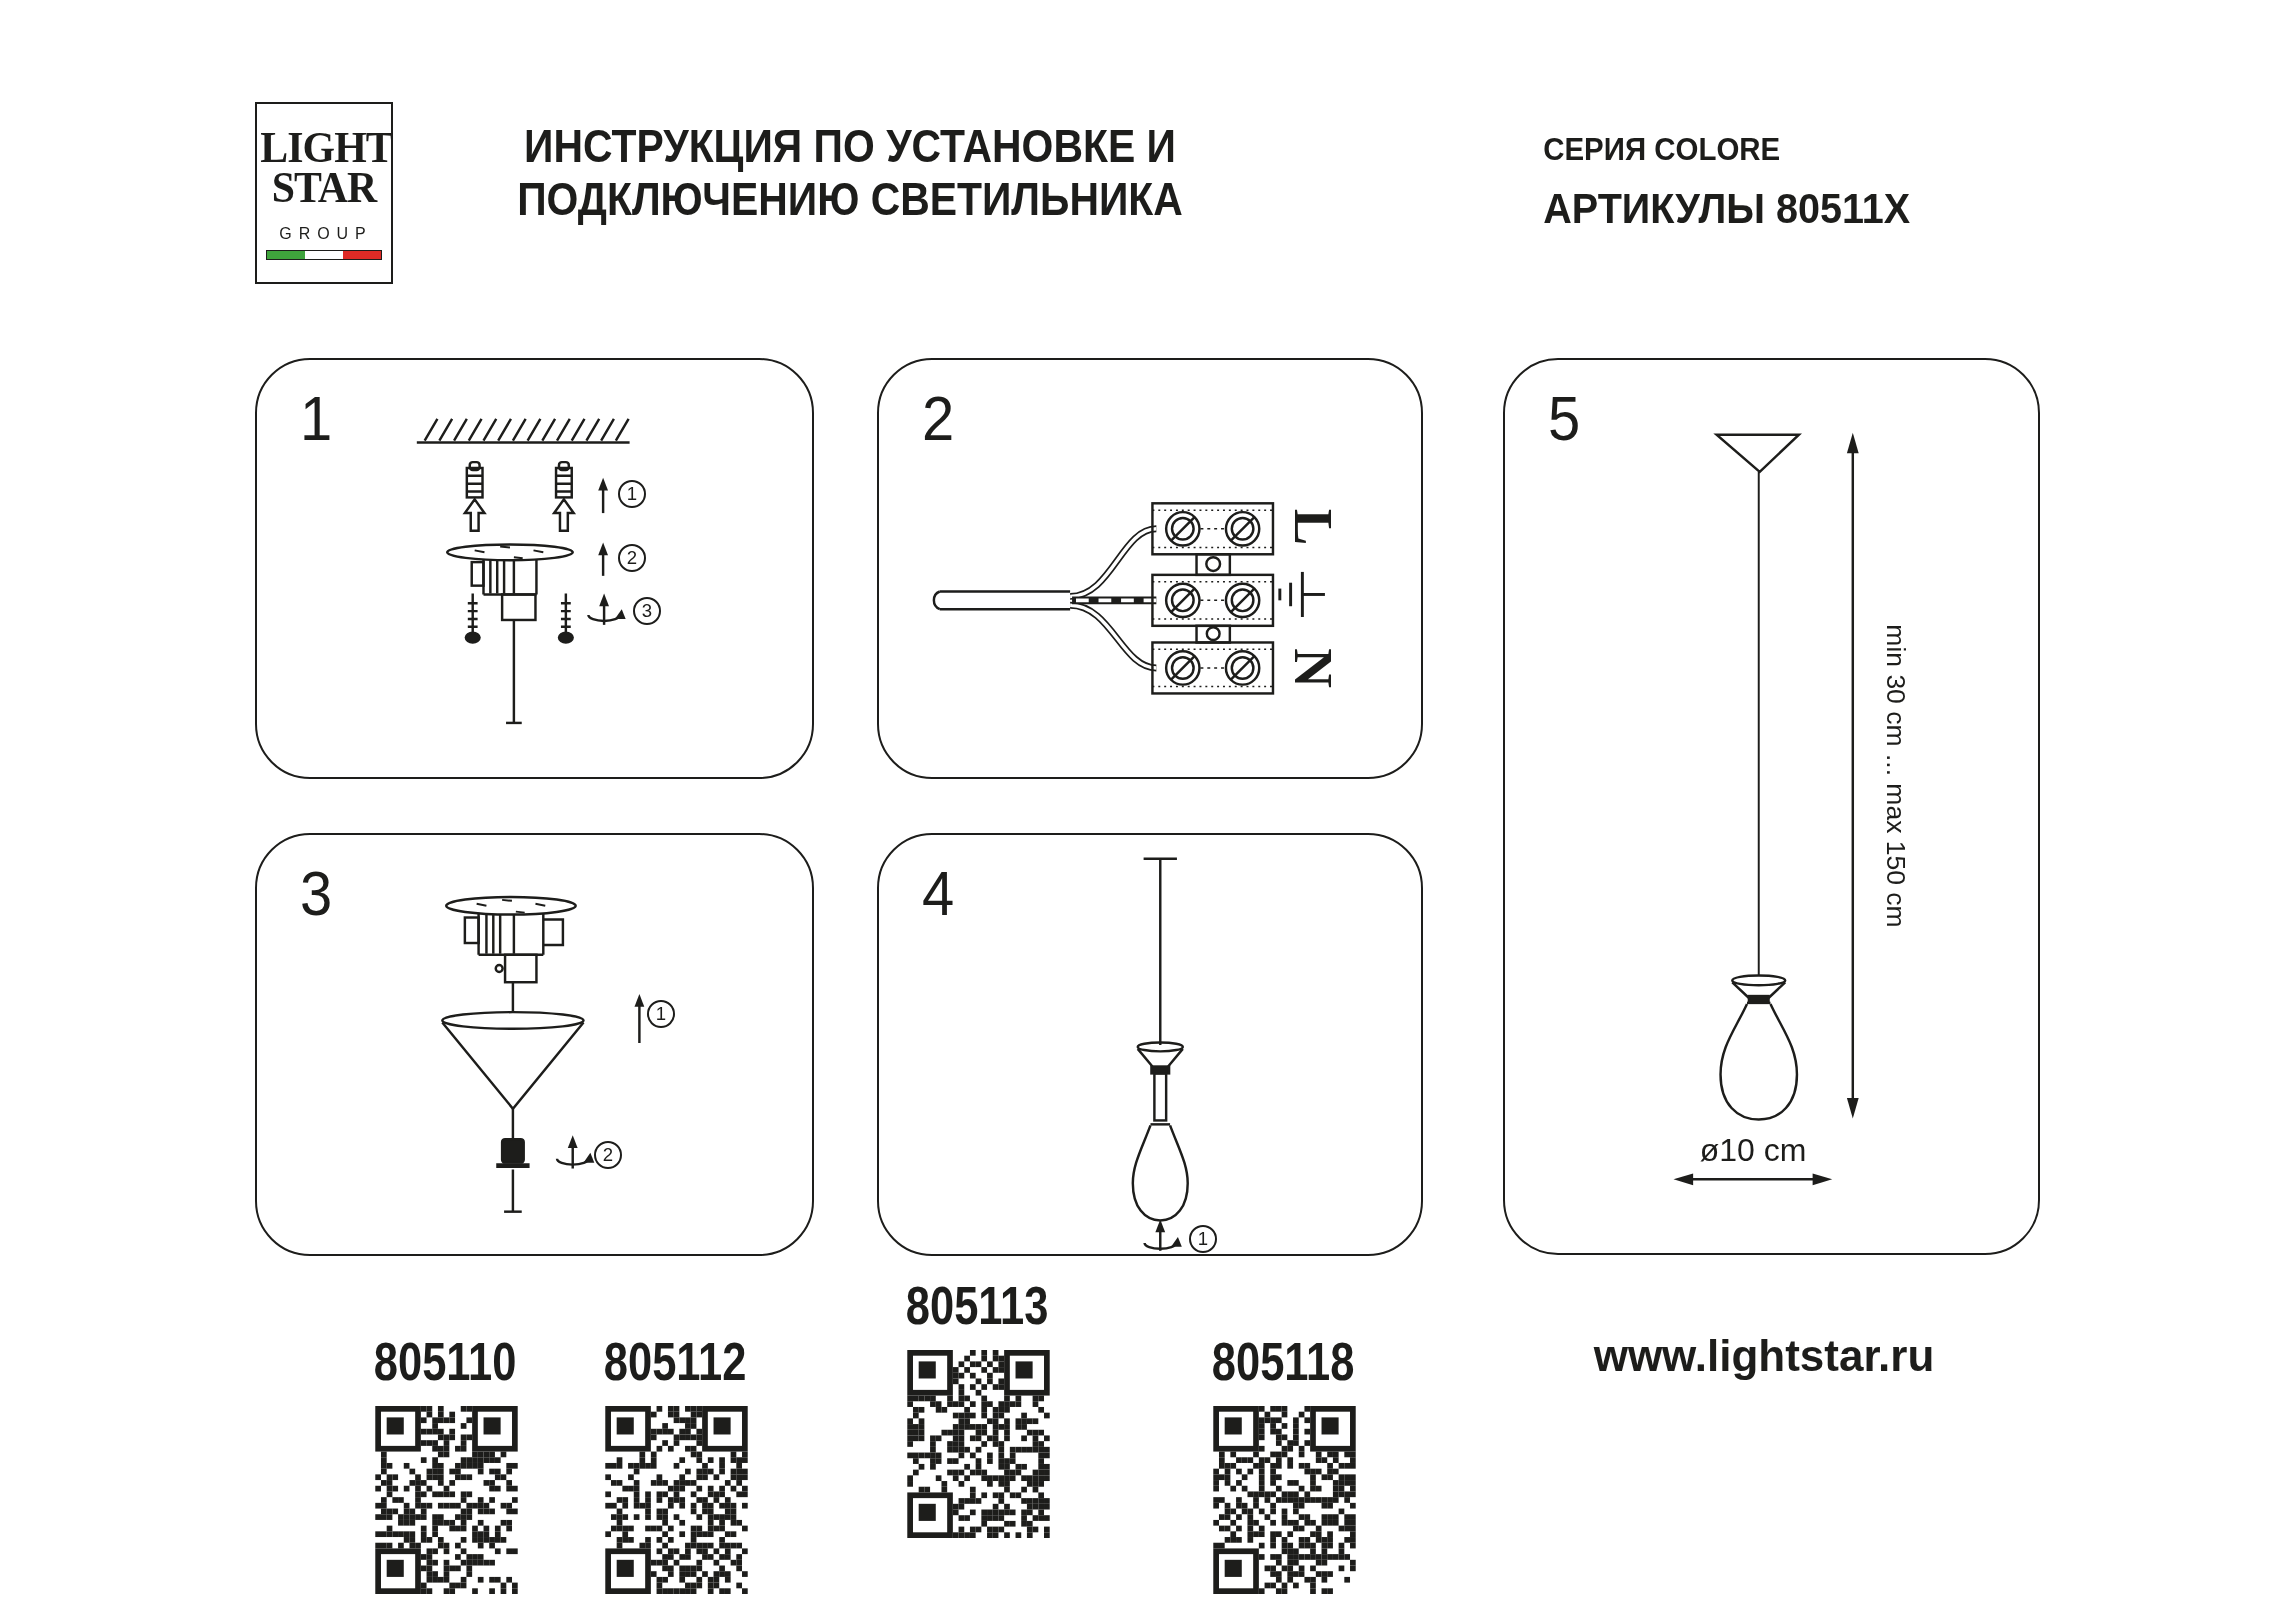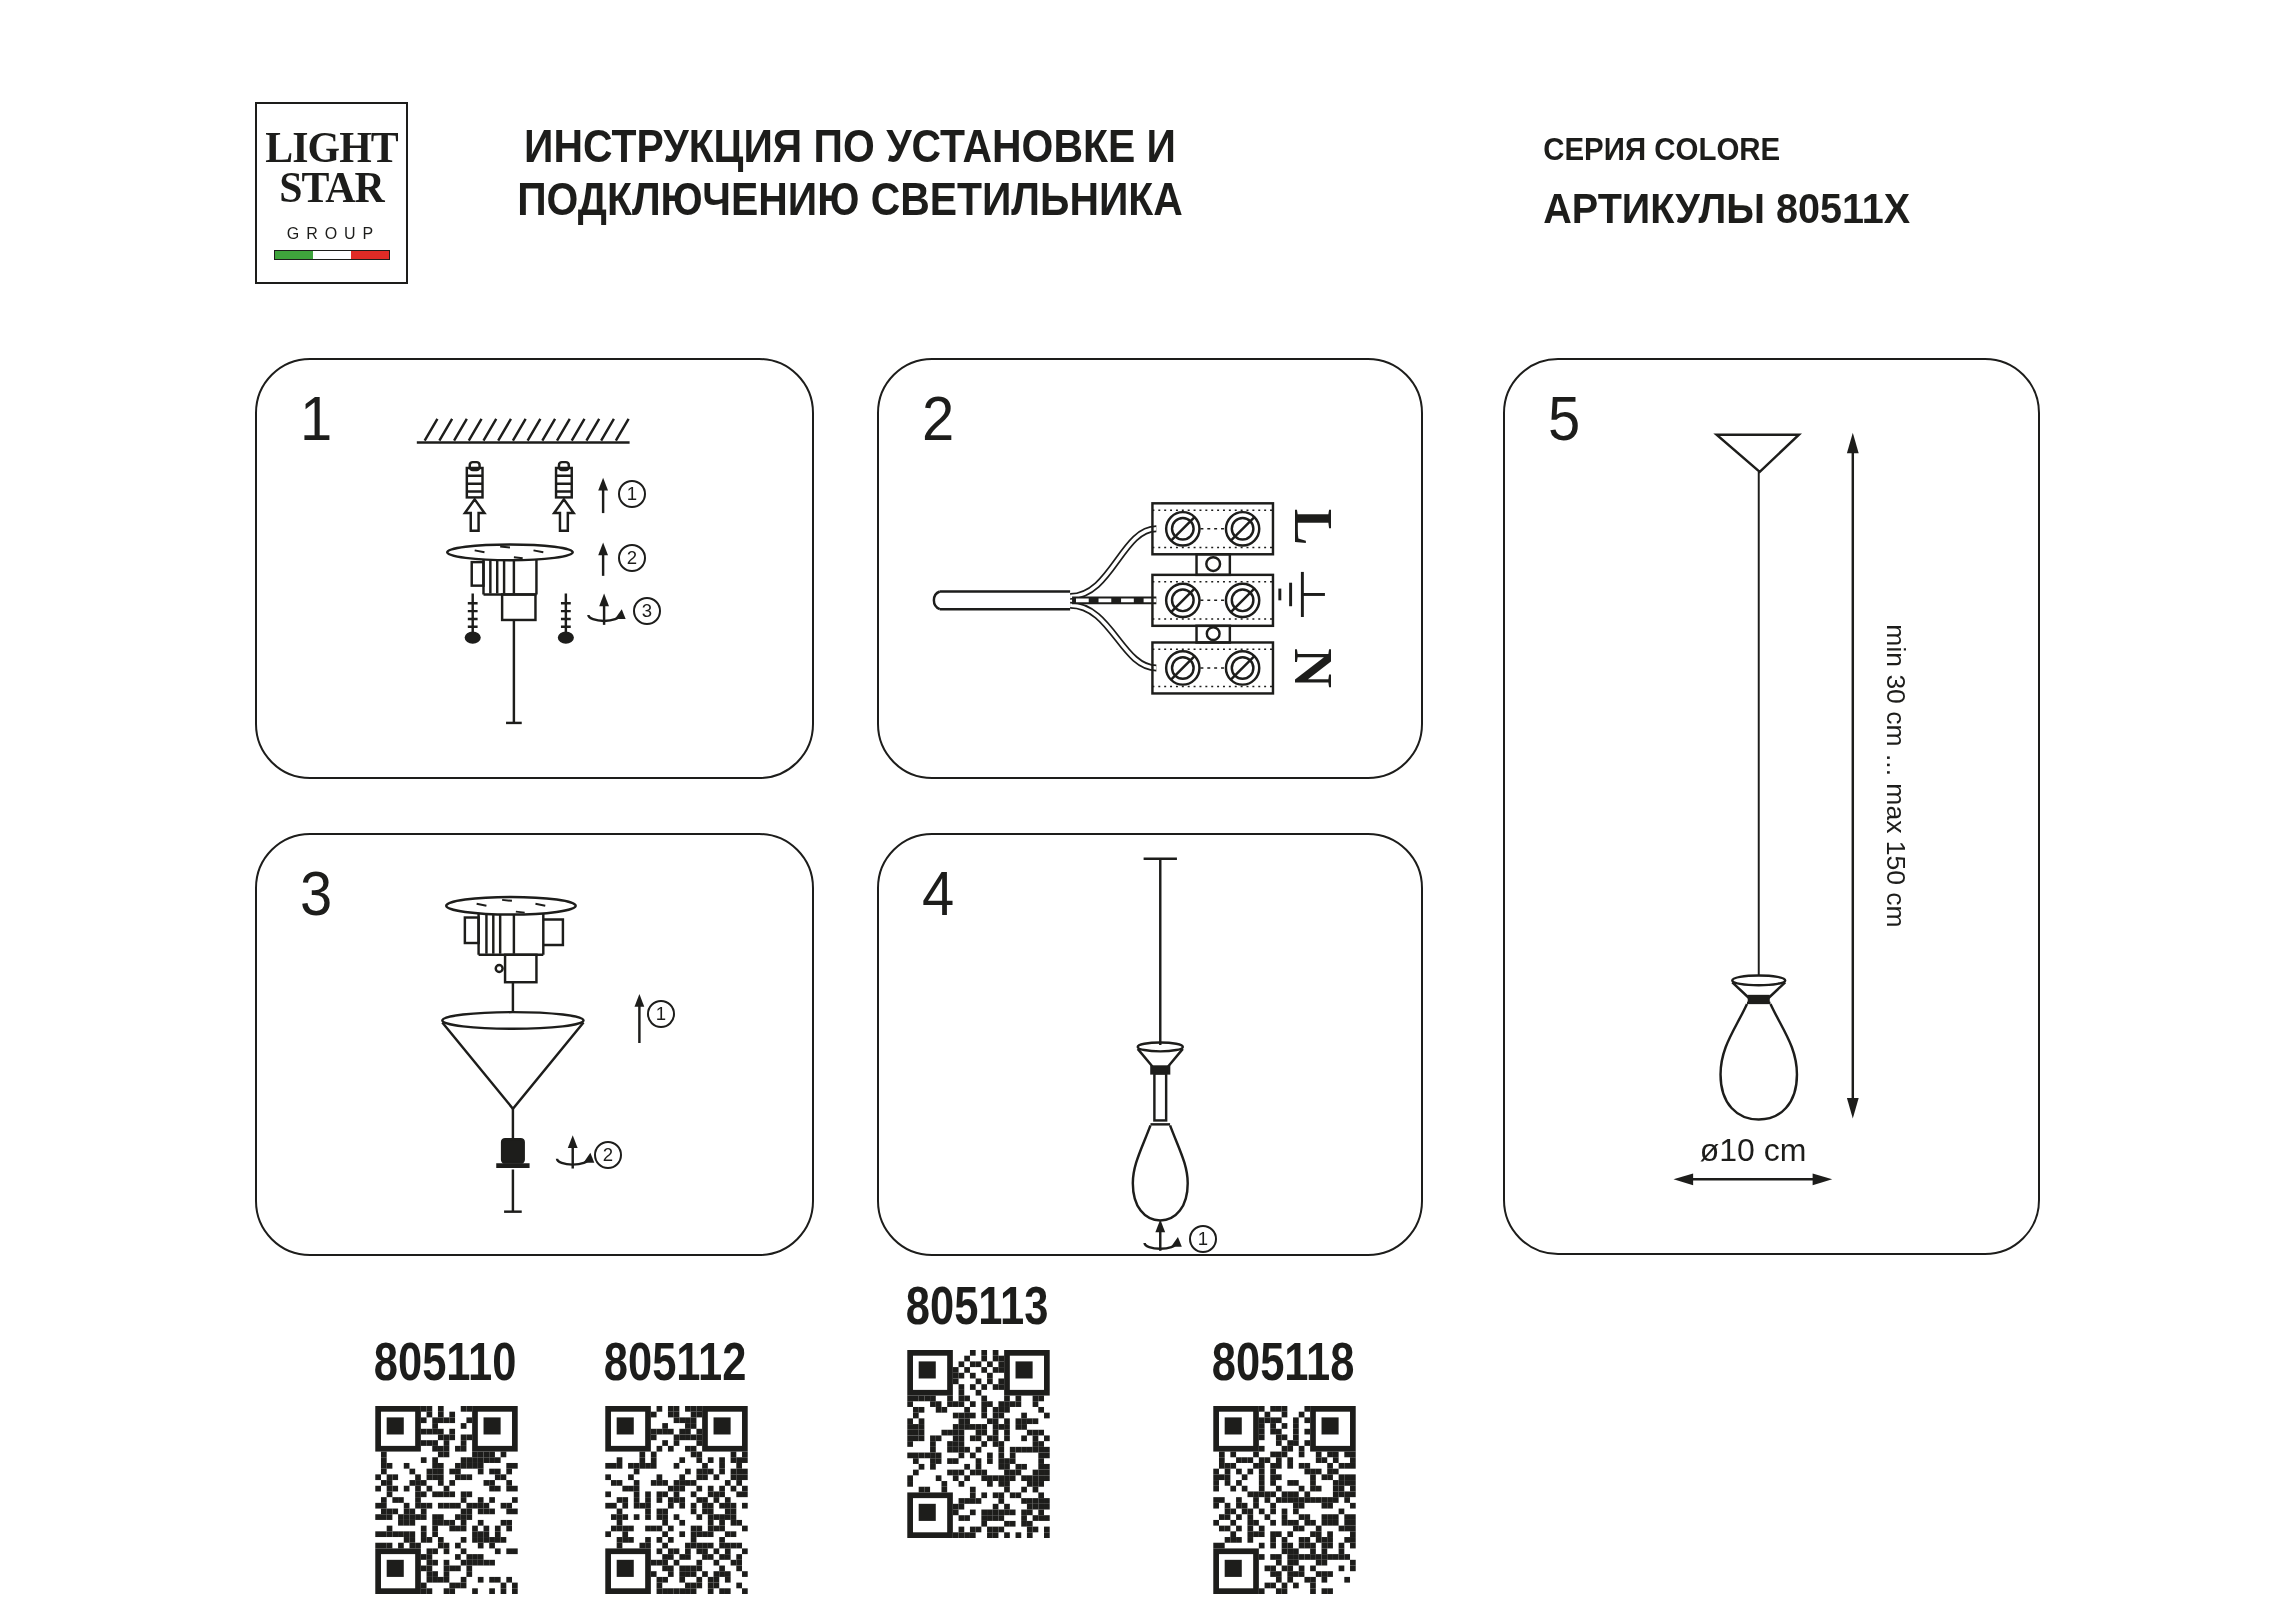--- a/index.html
+++ b/index.html
@@ -2,21 +2,21 @@
 <html><head>
 <meta charset="utf-8">
 <style>
   html,body{margin:0;padding:0;background:#888;}
   .page{
     position:relative;width:2293px;height:1621px;background:#ffffff;
     font-family:"Liberation Sans",sans-serif;color:#1d1d1b;overflow:hidden;
   }
   
   .logo-box{
-    position:absolute;left:255px;top:102px;width:153px;height:182px;
+    position:absolute;left:255px;top:102px;width:138px;height:182px;
     border:2.9px solid #1d1d1b;box-sizing:border-box;text-align:center;
   }
   .logo-word{
     font-family:"Liberation Serif",serif;font-weight:700;font-size:44px;
     line-height:0.92;letter-spacing:-1px;transform:scaleX(0.95);
   }
   .logo-words{margin-top:23.5px;}
   .logo-group{
     font-size:16px;letter-spacing:6.9px;margin-top:17px;margin-left:3.9px;font-weight:400;
   }
@@ -1527,15 +1527,16 @@
         <rect x="116" y="185.6" width="5.8" height="5.8" fill="#1d1d1b"></rect>
         <rect x="0" y="0" width="40.6" height="40.6" fill="none" stroke="#1d1d1b" stroke-width="5.8" transform="translate(2.9,2.9)"></rect>
         <rect x="11.6" y="11.6" width="17.4" height="17.4" fill="#1d1d1b"></rect>
         <rect x="98.6" y="0" width="40.6" height="40.6" fill="none" stroke="#1d1d1b" stroke-width="5.8" transform="translate(2.9,2.9)"></rect>
         <rect x="110.2" y="11.6" width="17.4" height="17.4" fill="#1d1d1b"></rect>
         <rect x="0" y="145" width="40.6" height="40.6" fill="none" stroke="#1d1d1b" stroke-width="5.8" transform="translate(2.9,2.9)"></rect>
         <rect x="11.6" y="156.6" width="17.4" height="17.4" fill="#1d1d1b"></rect>
       </svg>
   </div>
 
+  <div class="website">www.lightstar.ru</div>
 
 </div>
 
 
 </body></html>

